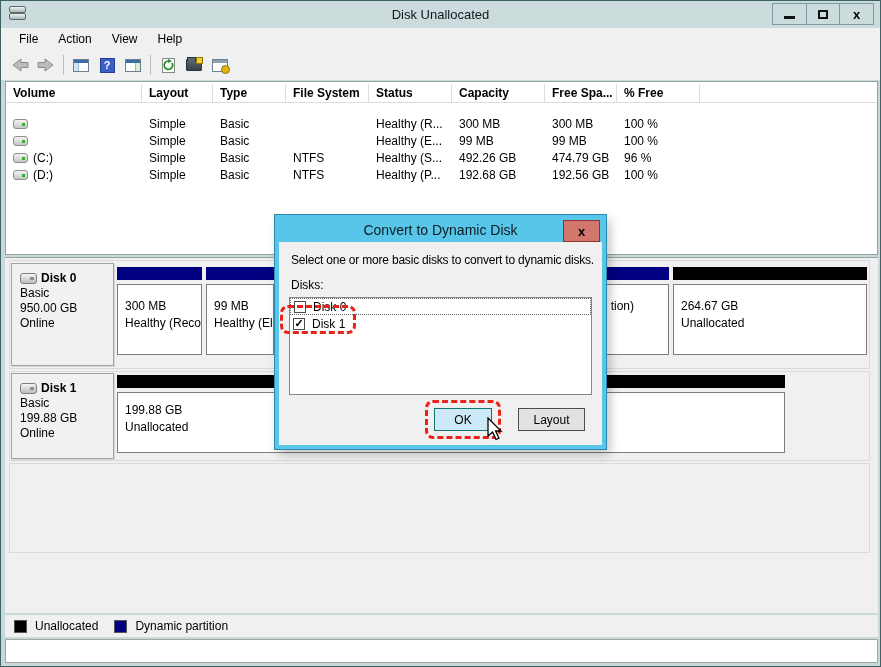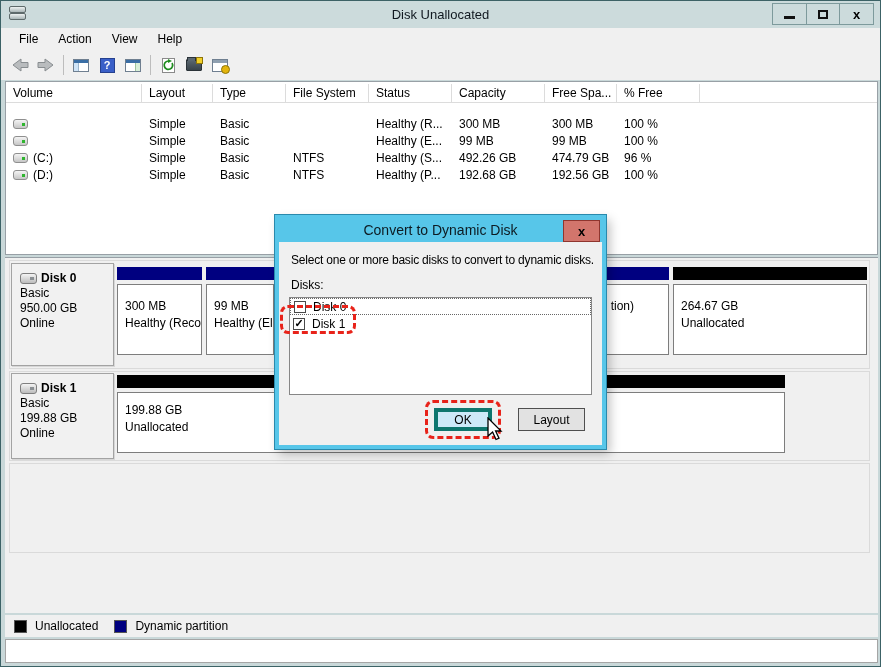--- a/index.html
+++ b/index.html
@@ -37,21 +37,21 @@
   .ic-folder{width:16px;height:12px;background:linear-gradient(#5b6770,#39434a);border:1px solid #2a3238;border-radius:1px;position:relative;}
   .ic-folder::before{content:"";position:absolute;left:0;top:-3px;width:7px;height:3px;background:#5b6770;border:1px solid #2a3238;border-bottom:none;}
   .ic-folder::after{content:"";position:absolute;right:-2px;top:-3px;width:5px;height:5px;background:#f2d02a;border:1px solid #8d7408;}
   .ic-gearwin{width:16px;height:13px;border:1px solid #6f7f90;background:#fff;position:relative;}
   .ic-gearwin .bar{position:absolute;left:0;top:0;right:0;height:3px;background:#8fa0b0;}
   .ic-gearwin .gear{position:absolute;right:-3px;bottom:-3px;width:9px;height:9px;border-radius:50%;background:#e4b50c;border:1px solid #8d7408;}
 
   
   .listpanel{left:4px;top:80px;width:873px;height:174px;background:#fff;border:1px solid #98a0a6;}
   .vh-row{position:absolute;left:0;top:2px;right:0;height:19px;display:flex;border-bottom:1px solid #dcdcdc;}
-  .hcell{border-right:1px solid #dcdcdc;padding:2px 18px 0 7px;overflow:hidden;white-space:nowrap;}
+  .hcell{border-right:1px solid #dcdcdc;padding:2px 18px 0 7px;overflow:hidden;white-space:nowrap;font-weight:bold;}
   .v-row{position:absolute;left:0;right:0;height:17px;display:flex;align-items:center;}
   .vcell{padding-left:7px;overflow:hidden;white-space:nowrap;display:flex;align-items:center;gap:5px;margin-top:20px;}
   .c0{width:136px;} .c1{width:71px;} .c2{width:73px;} .c3{width:83px;} .c4{width:83px;}
   .c5{width:93px;} .c6{width:72px;} .c7{width:83px;} .c8{flex:1;border-right:none;}
   .vol-ic{width:15px;height:10px;border-radius:3px;background:linear-gradient(#f4f4f4,#c6c6c6);border:1px solid #8f8f8f;position:relative;flex:0 0 auto;}
   .vol-ic::after{content:"";position:absolute;right:2px;top:3px;width:3px;height:3px;background:#2fb52f;}
 
   
   .diskpanel{left:4px;top:256px;width:873px;height:356px;background:#f0f0f0;border-top:1px solid #98a0a6;}
   .disk-label{background:#f1f1f1;border:1px solid #a3a3a3;box-shadow:1px 1px 0 #d7d7d7;padding:7px 0 0 8px;line-height:15px;}
@@ -77,21 +77,21 @@
   .dlg-close{position:absolute;right:2px;top:1px;width:37px;height:22px;background:#d2756c;border:1px solid #8f352e;
              display:flex;align-items:center;justify-content:center;font-weight:bold;font-size:13px;z-index:2;}
   .dlg-instruction{position:absolute;left:12px;top:34px;white-space:nowrap;letter-spacing:-0.2px;}
   .dlg-disks-label{position:absolute;left:12px;top:59px;}
   .dlg-list{position:absolute;left:10px;top:78px;width:303px;height:98px;background:#fff;border:1px solid #868686;}
   .dlg-item{height:17px;display:flex;align-items:center;gap:7px;padding-left:3px;}
   .dlg-item.focused{border:1px dotted #666;}
   .cb{width:12px;height:12px;background:#fff;border:1px solid #4a4a4a;display:flex;align-items:center;justify-content:center;font-size:11px;font-weight:bold;flex:0 0 auto;}
   .cb.checked::after{content:"\2713";margin-top:-1px;}
   .btn{position:absolute;height:23px;display:flex;align-items:center;justify-content:center;font-size:12px;}
-  .btn-ok{left:155px;top:189px;width:58px;background:#cde9f8;border:4px solid #0f766e;}
+  .btn-ok{left:155px;top:189px;width:58px;background:#cde9f8;border:1px solid #0f766e;}
   .btn-cancel{left:239px;top:189px;width:67px;background:#e2e2e2;border:1px solid #4f4f4f;}
   .ann{border:3px dashed #e8231a;border-radius:8px;z-index:11;background:transparent;}
   .cursor{z-index:12;}
 </style>
 </head>
 <body>
 
 <div class="win">
 
   <div class="abs titlebar">

